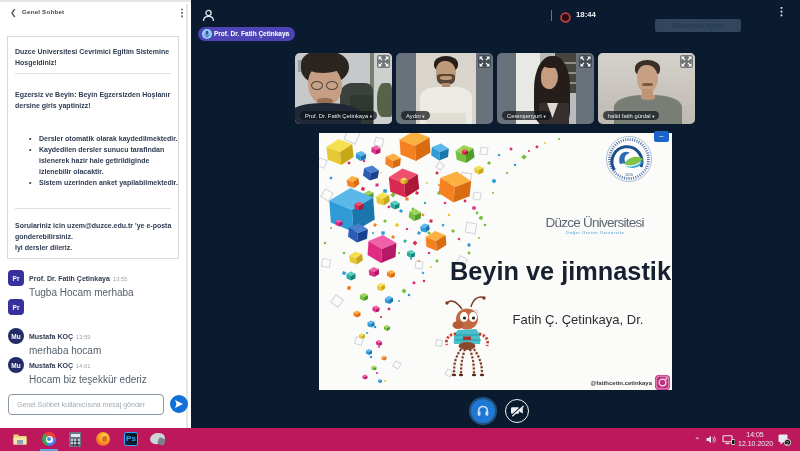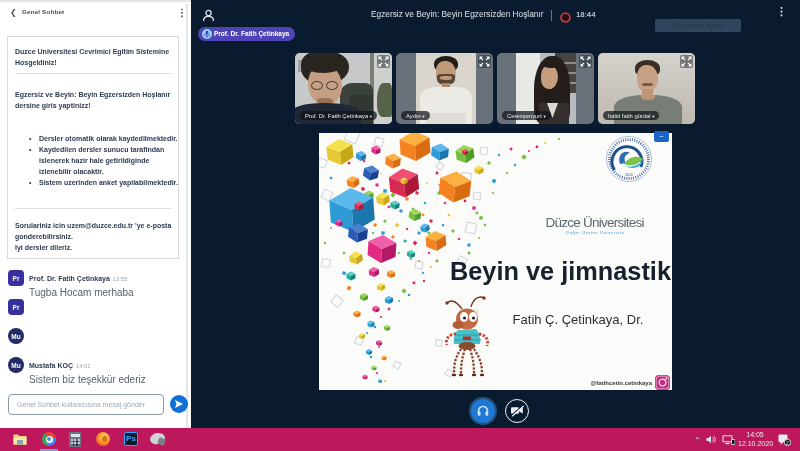--- a/index.html
+++ b/index.html
@@ -34,26 +34,25 @@
 
   
   #taskbar { left:0; top:428px; width:800px; height:31px; background:#be185d; }
 </style>
 </head>
 <body>
 <div id="stage">
 
   <div id="main" class="abs">
 
-    <div class="abs" style="left:180px;top:9px;width:180px;color:#dfe5ea;font-size:8.3px;white-space:nowrap">Egzersiz ve Beyin: Beyin Egzersizden Hoşlanır</div>
     <div class="abs" style="left:360px;top:10px;width:1px;height:11px;background:rgba(223,229,234,.45)"></div>
     <svg class="abs" style="left:369px;top:12px" width="11" height="11" viewBox="0 0 12 12">
         <circle cx="6" cy="6" r="4.8" fill="#2a0d12" stroke="#c43b3b" stroke-width="2"></circle>
       </svg>
-    <div class="abs" style="left:385px;top:10px;color:#eef2f5;font-size:7.8px;font-weight:normal">18:44</div>
+    <div class="abs" style="left:385px;top:10px;color:#eef2f5;font-size:7.8px;font-weight:bold">18:44</div>
     <svg class="abs" style="left:11px;top:9px" width="13" height="13" viewBox="0 0 13 13">
         <circle cx="6.5" cy="4" r="2.6" fill="none" stroke="#dfe5ea" stroke-width="1.3"></circle>
         <path d="M1.5 12 C1.5 8.6 4 7.4 6.5 7.4 C9 7.4 11.5 8.6 11.5 12" fill="none" stroke="#dfe5ea" stroke-width="1.3"></path>
       </svg>
     <div class="abs" style="left:585px;top:8px;color:#dfe5ea;font-size:11px;font-weight:bold;line-height:6px">⋮</div>
 
     <div class="abs" style="left:464px;top:19px;width:86px;height:13px;background:#31465c;border-radius:2px;color:#22374d;font-size:6.5px;text-align:center;line-height:13px">Oturumdan Ayrılın</div>
 
     <div class="abs pill">Prof. Dr. Fatih Çetinkaya</div>
     <svg class="abs" style="left:11px;top:29px" width="10" height="10" viewBox="0 0 10 10">
@@ -550,22 +549,23 @@
         <div style="position:relative"><span style="position:absolute;left:-10px">•</span>Sistem uzerinden anket yapilabilmektedir.</div>
       </div>
       <div class="sep" style="top:171px"></div>
       <div class="wtxt" style="top:183px">Sorulariniz icin uzem@duzce.edu.tr 'ye e-posta gonderebilirsiniz.<br>Iyi dersler dileriz.</div>
     </div>
 
     <div class="avatar" style="left:8px;top:268px;background:#37319e;border-radius:4px">Pr</div>
     <div class="abs" style="left:29px;top:265px"><span class="msg-name">Prof. Dr. Fatih Çetinkaya</span><span class="msg-time">13:55</span><div class="msg-text" style="margin-top:2px">Tugba Hocam merhaba</div></div>
     <div class="avatar" style="left:8px;top:297px;background:#37319e;border-radius:4px">Pr</div>
     <div class="avatar" style="left:8px;top:326px;background:#232c66;border-radius:50%">Mu</div>
+    <div class="abs" style="left:29px;top:323px"><span class="msg-name">Mustafa KOÇ</span><span class="msg-time">13:59</span><div class="msg-text" style="margin-top:2px">merhaba hocam</div></div>
     <div class="avatar" style="left:8px;top:355px;background:#232c66;border-radius:50%">Mu</div>
-    <div class="abs" style="left:29px;top:352px"><span class="msg-name">Mustafa KOÇ</span><span class="msg-time">14:01</span><div class="msg-text" style="margin-top:2px">Sistem biz teşekkür ederiz</div></div>
+    <div class="abs" style="left:29px;top:352px"><span class="msg-name">Mustafa KOÇ</span><span class="msg-time">14:01</span><div class="msg-text" style="margin-top:2px">Hocam biz teşekkür ederiz</div></div>
     <div class="abs" style="left:186px;top:2px;width:2px;height:426px;background:#e4e7ea"></div>
     <div id="input" class="abs">Genel Sohbet kullanıcısına mesaj gönder</div>
     <div id="send" class="abs">
         <svg width="10" height="10" viewBox="0 0 10 10">
           <path d="M1 1 L9 5 L1 9 L2.5 5 Z" fill="#fff"></path>
         </svg>
       </div>
   </div>
 
   <div id="taskbar" class="abs">

